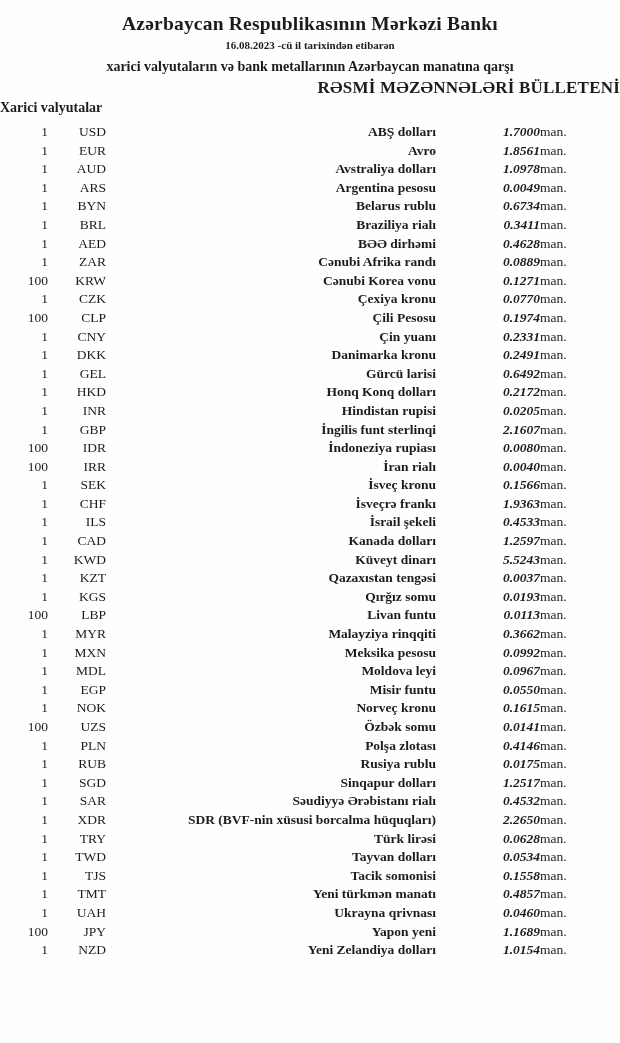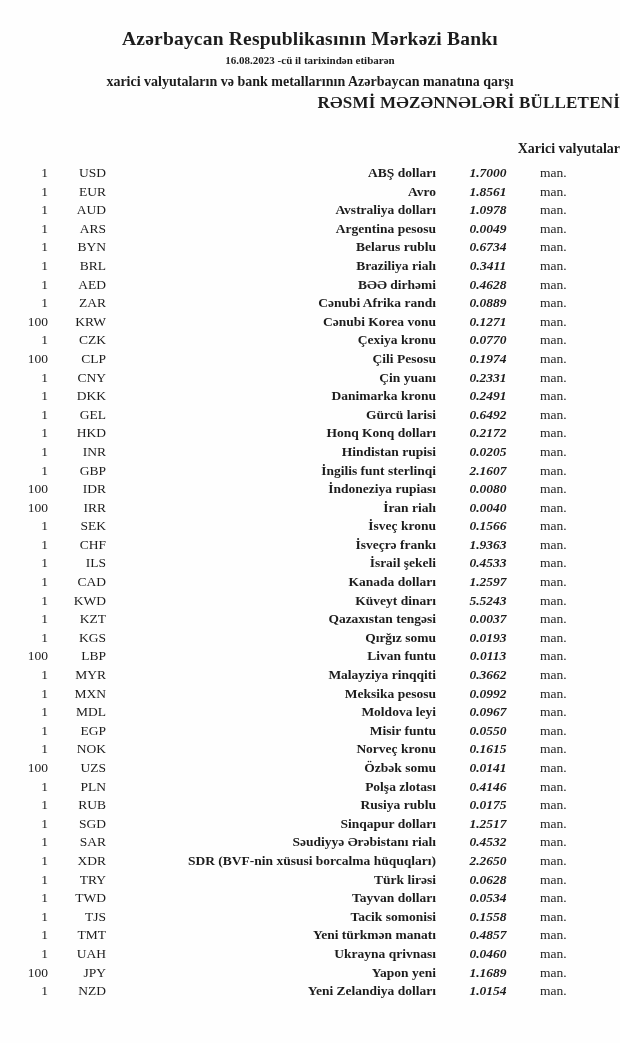--- a/index.html
+++ b/index.html
@@ -10,21 +10,21 @@
   .page {
     position: relative;
     width: 620px;
     height: 1043px;
     margin: 0 auto;
     background: #fefefe;
     color: #1c1c1c;
     font-family: "Liberation Serif", "DejaVu Serif", serif;
     overflow: hidden;
     box-sizing: border-box;
-    padding-top: 27px;
+    padding-top: 12px;
   }
   .hdr-title {
     text-align: center;
     font-size: 19.5px;
     font-weight: bold;
     line-height: 23px;
     letter-spacing: 0.2px;
   }
   .hdr-date {
     text-align: center;
@@ -40,45 +40,44 @@
   }
   .hdr-bulletin {
     text-align: right;
     font-size: 17px;
     font-weight: bold;
     line-height: 21px;
     letter-spacing: 0.2px;
     font-family: Liberation Serif, serif;
   }
   .section-title {
-    text-align: right;
+    text-align: left;
     font-size: 14px;
     font-weight: bold;
-    margin-top: 26px;
     line-height: 20px;
   }
   table.fx {
     border-collapse: collapse;
     table-layout: fixed;
     width: 592px;
     margin-top: 5px;
     font-size: 13.5px;
   }
   table.fx td {
     padding: 0;
     height: 18.6px;
     line-height: 18.6px;
     vertical-align: middle;
     white-space: nowrap;
     overflow: hidden;
   }
   td.qty  { width: 48px;  text-align: right; }
   td.code { width: 58px;  text-align: right; }
   td.name { width: 330px; text-align: right; padding-left: 5px; font-weight: bold; }
-  td.rate { width: 104px; text-align: center; font-weight: bold; font-style: italic; }
+  td.rate { width: 104px; text-align: right; font-weight: bold; font-style: italic; }
   td.unit { width: 52px;  text-align: left; padding-left: 13px; }
 </style>
 </head>
 <body>
 
 <div class="page">
 
   <div class="hdr-title">Azərbaycan Respublikasının Mərkəzi Bankı</div>
 
   <div class="hdr-date">16.08.2023 -cü il tarixindən etibarən</div>

